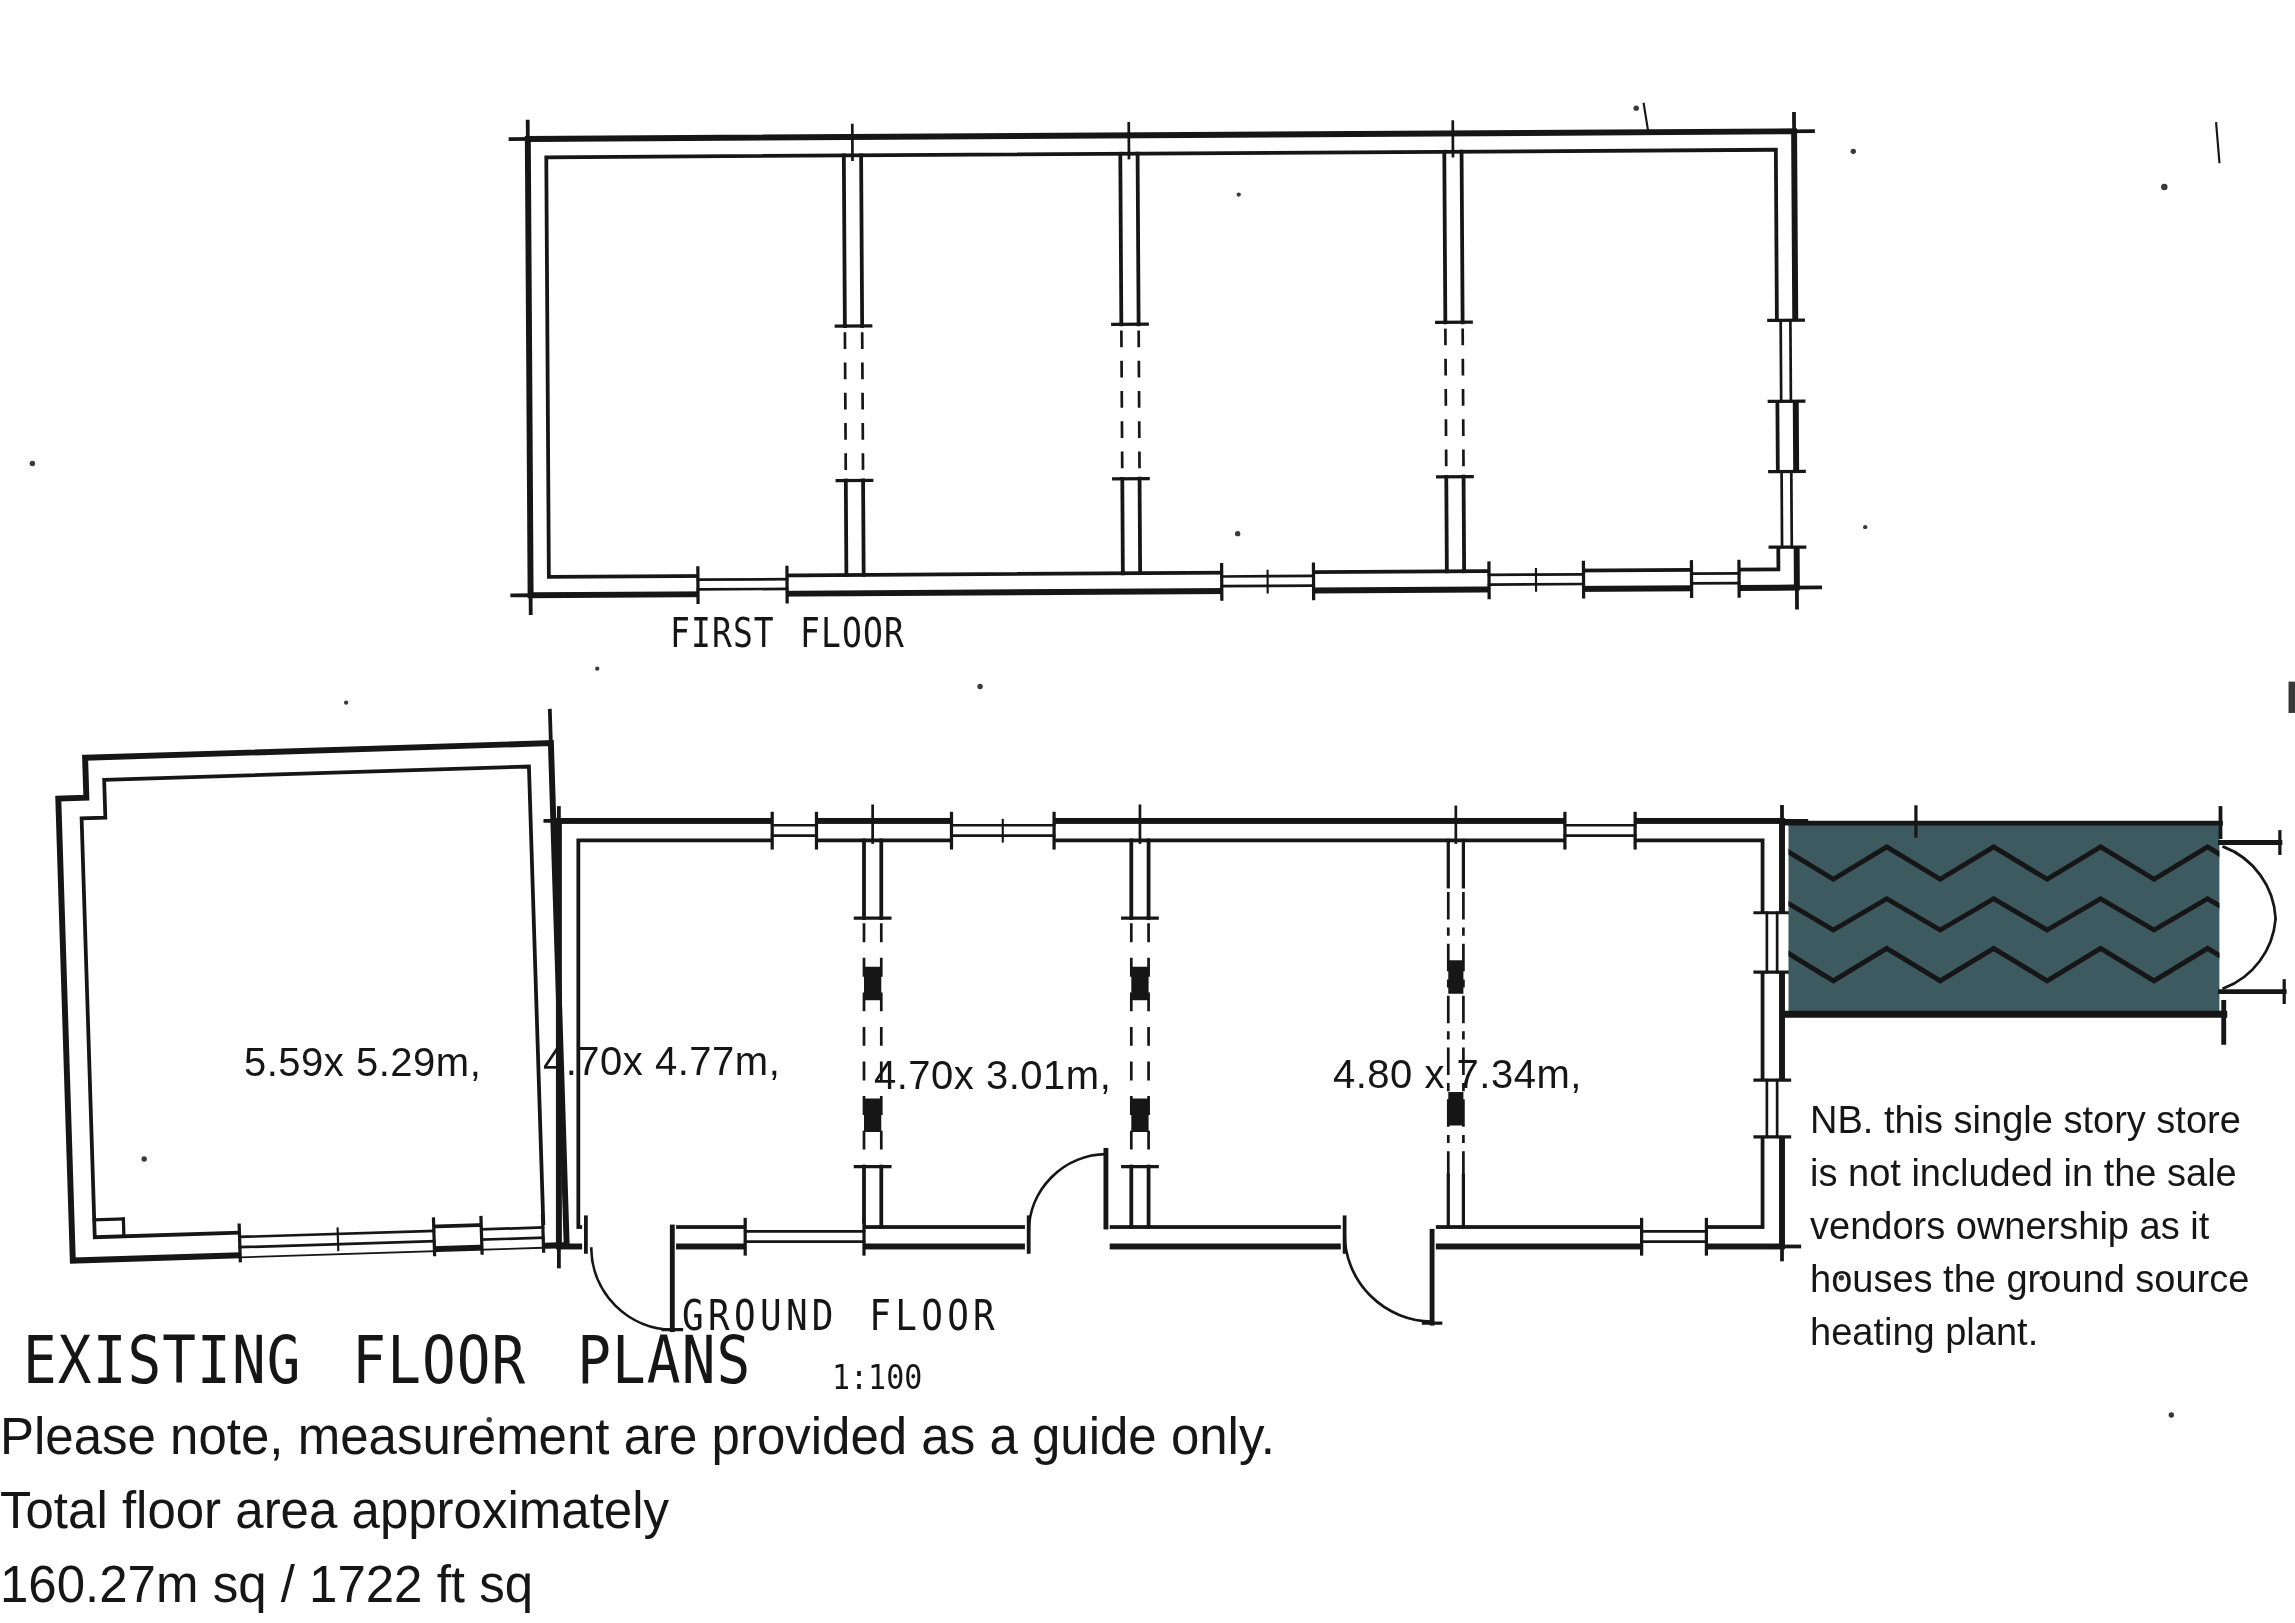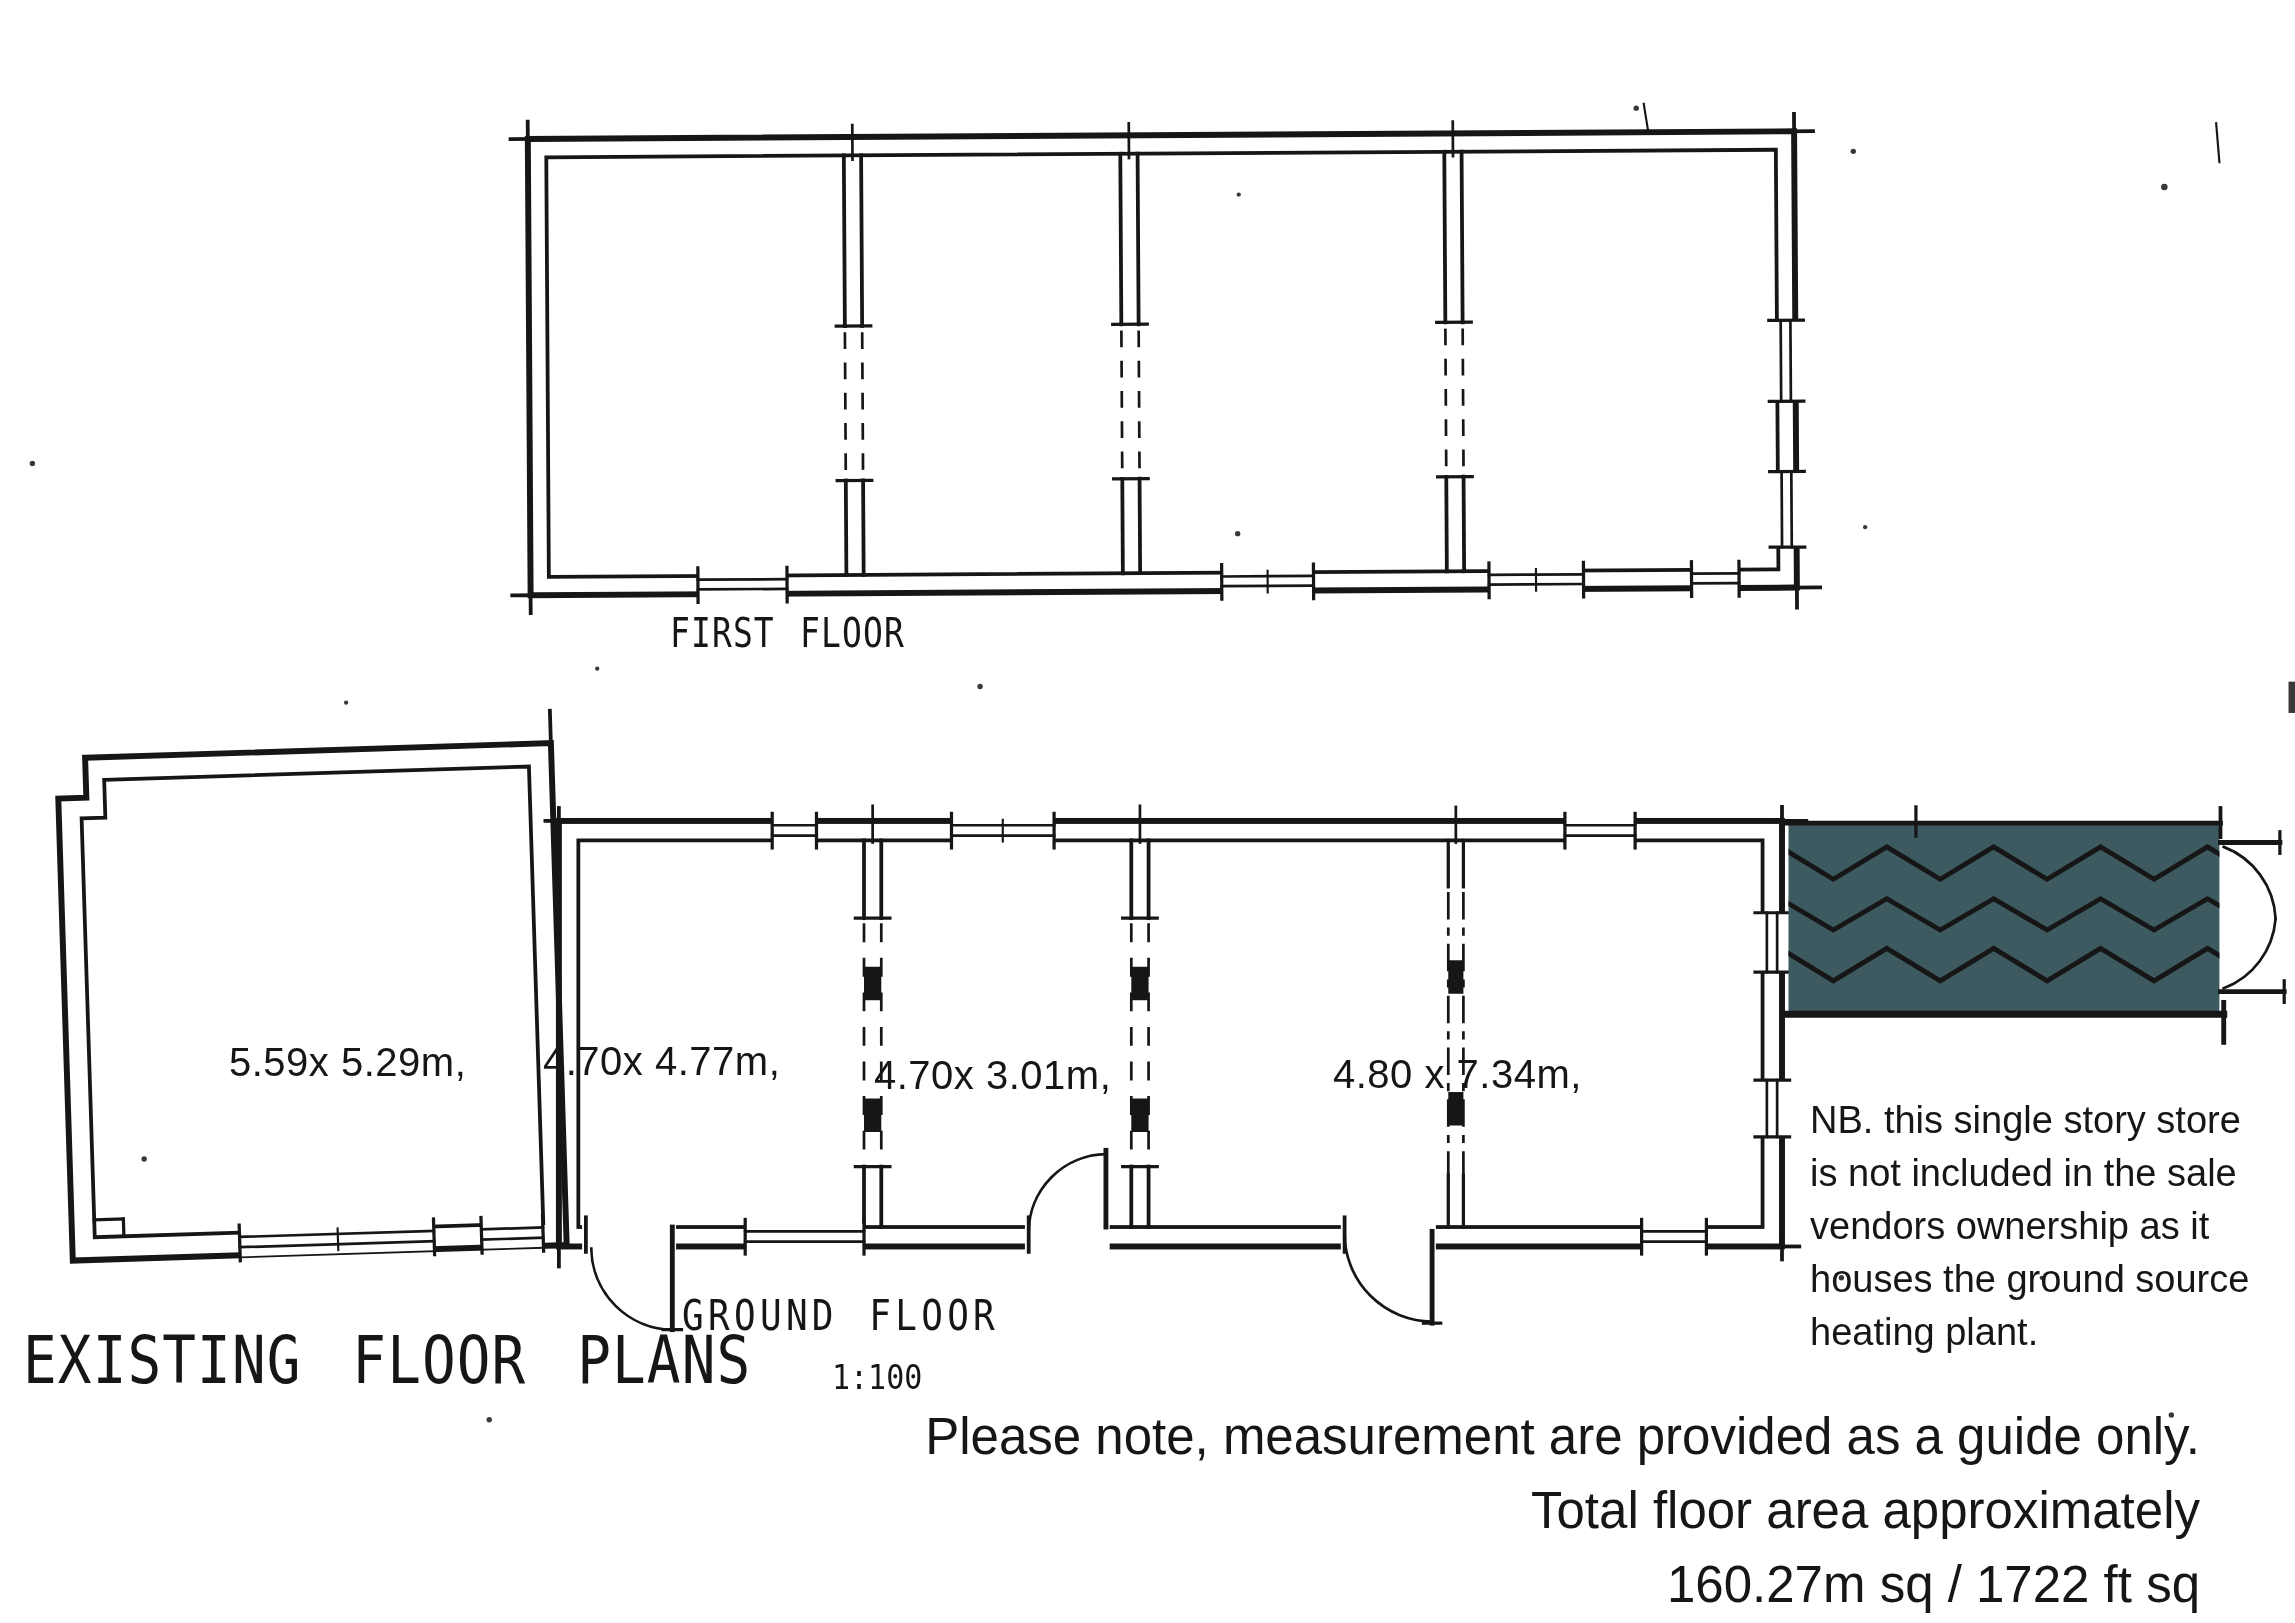--- a/index.html
+++ b/index.html
@@ -8,21 +8,21 @@
         font-family:"Liberation Sans",sans-serif;color:var(--ink,#161616);overflow:hidden;}
   svg.plan{position:absolute;left:0;top:0;stroke:var(--ink,#161616);fill:none;stroke-linecap:square;}
   svg.plan .fillink{fill:var(--ink,#161616);stroke:none;}
   svg.plan .mask{fill:var(--paper,#ffffff);stroke:none;}
   svg.plan .store{fill:var(--store-fill,#3d5a61);stroke:none;}
   .txt{position:absolute;white-space:nowrap;color:var(--ink,#161616);}
   .hand{font-family:"DejaVu Sans Mono","Liberation Mono",monospace;transform-origin:0 0;}
   .dim{font-size:40px;letter-spacing:0.5px;}
   .nbline{font-size:38px;line-height:53px;}
   #nb-note{position:absolute;left:1810px;top:1054px;margin-top:40px;}
-  #footer-note{position:absolute;left:0;top:1400px;width:2200px;text-align:right;}
+  #footer-note{position:absolute;left:0;top:1400px;width:2200px;text-align:left;}
   #footer-note .fline{font-size:51px;line-height:74px;}
   #plan-title{left:23px;top:1322px;font-size:56px;letter-spacing:1.1px;word-spacing:16px;transform:scaleY(1.18);}
   #scale-label{left:832px;top:1357px;font-size:30px;transform:scaleY(1.15);}
   #first-floor-label{left:670px;top:609px;font-size:33px;letter-spacing:1.1px;word-spacing:4.3px;transform:scaleY(1.22);}
   #ground-floor-label{left:682px;top:1290px;font-size:36px;letter-spacing:4.3px;word-spacing:5.4px;transform:scaleY(1.2);}
 </style>
 </head>
 <body>
 
 <div class="page">
@@ -306,21 +306,21 @@
 </svg>
 
   <div class="txt hand" id="first-floor-label">FIRST FLOOR</div>
 
   <div class="txt hand" id="ground-floor-label">GROUND FLOOR</div>
 
   <div class="txt hand" id="plan-title">EXISTING FLOOR PLANS</div>
 
   <div class="txt hand" id="scale-label">1:100</div>
 
-  <div class="txt dim" style="left:229px;top:1040px;">5.59x 5.29m,</div>
+  <div class="txt dim" style="left:244px;top:1040px;">5.59x 5.29m,</div>
   <div class="txt dim" style="left:543px;top:1039px;">4.70x 4.77m,</div>
   <div class="txt dim" style="left:874px;top:1053px;">4.70x 3.01m,</div>
   <div class="txt dim" style="left:1333px;top:1052px;">4.80 x 7.34m,</div>
 
   <div id="nb-note">
     <div class="nbline">NB. this single story store</div>
     <div class="nbline">is not included in the sale</div>
     <div class="nbline">vendors ownership as it</div>
     <div class="nbline">houses the ground source</div>
     <div class="nbline">heating plant.</div>

